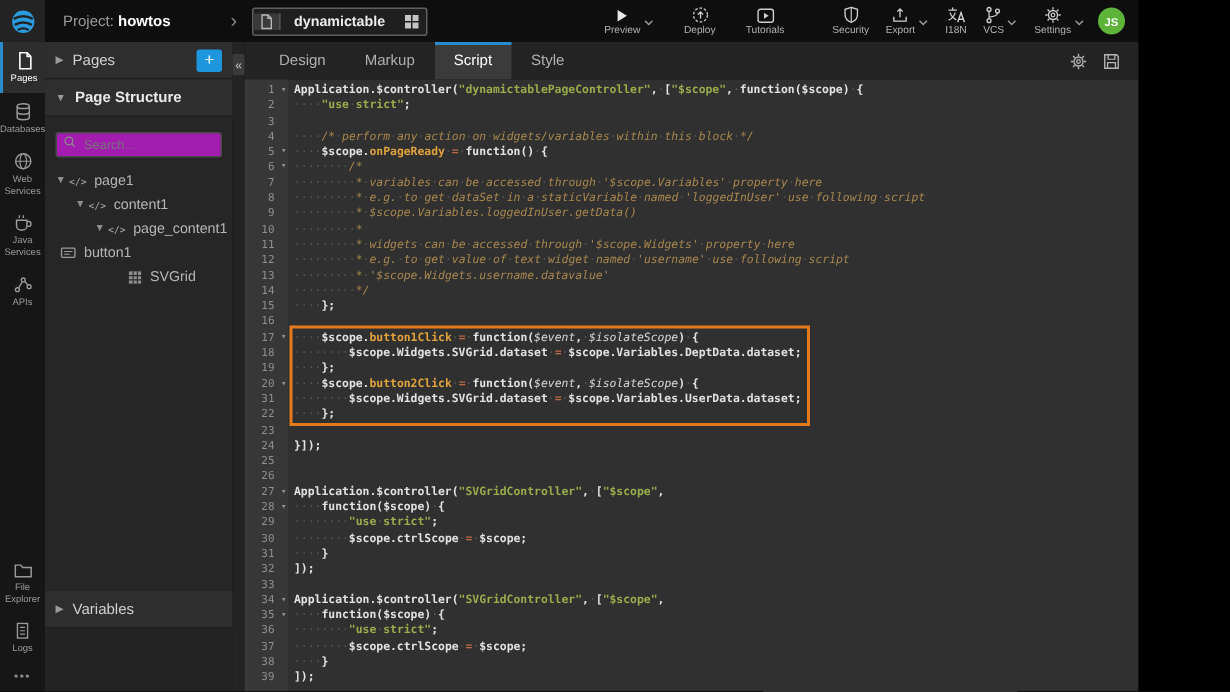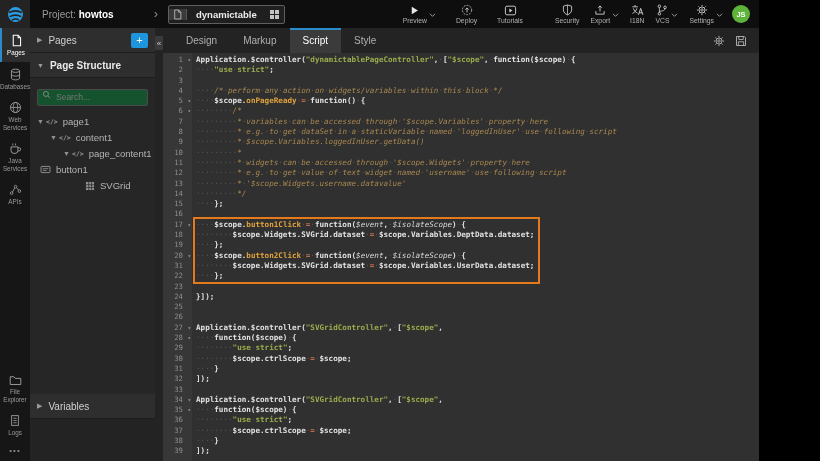--- a/index.html
+++ b/index.html
@@ -40,21 +40,21 @@
   
   .panel{width:125px;background:#262626;display:flex;flex-direction:column;flex:0 0 auto;}
   .p-head{height:24px;background:#2e2e2e;border-bottom:1px solid #1d1d1d;display:flex;align-items:center;padding:0 7px;flex:0 0 auto;cursor:pointer;}
   .p-tri{color:#9a9a9a;font-size:7px;margin-right:6px;}
   .p-title{font-size:10px;color:#d0d0d0;}
   .p-title.b{font-weight:bold;color:#e9e9e9;}
   .plus-btn{margin-left:auto;width:17px;height:15px;border-radius:2px;background:#1e96dd;color:#fff;font-size:11px;line-height:14px;text-align:center;cursor:pointer;}
   .search-row{padding:8px 7px 6px 7px;flex:0 0 auto;}
   .search-wrap{position:relative;}
   .search-wrap svg{position:absolute;left:5px;top:4px;}
-  .search-input{width:100%;box-sizing:border-box;height:17px;background:#14532d;border:1px solid #4a4a4a;border-radius:2px;
+  .search-input{width:100%;box-sizing:border-box;height:17px;background:#a21caf;border:1px solid #4a4a4a;border-radius:2px;
                 color:#bbb;font-size:8.5px;padding:0 4px 0 18px;outline:none;font-family:"Liberation Sans",sans-serif;}
   .search-input::placeholder{color:#767676;}
   .tree{flex:0 0 auto;padding-top:2px;}
   .tree-row{height:16px;display:flex;align-items:center;font-size:9.5px;color:#b5b5b5;cursor:pointer;white-space:nowrap;}
   .tree-row .t-caret{width:9px;text-align:center;font-size:7px;color:#8f8f8f;flex:0 0 auto;}
   .tree-row .t-ico{margin:0 5px 0 1px;color:#9a9a9a;display:flex;align-items:center;flex:0 0 auto;}
   .t-code{font-size:6.5px;font-weight:bold;font-family:"DejaVu Sans Mono",monospace;}
   .p-spacer{flex:1;}
   .p-bottom{height:42px;background:#232323;flex:0 0 auto;}
   

